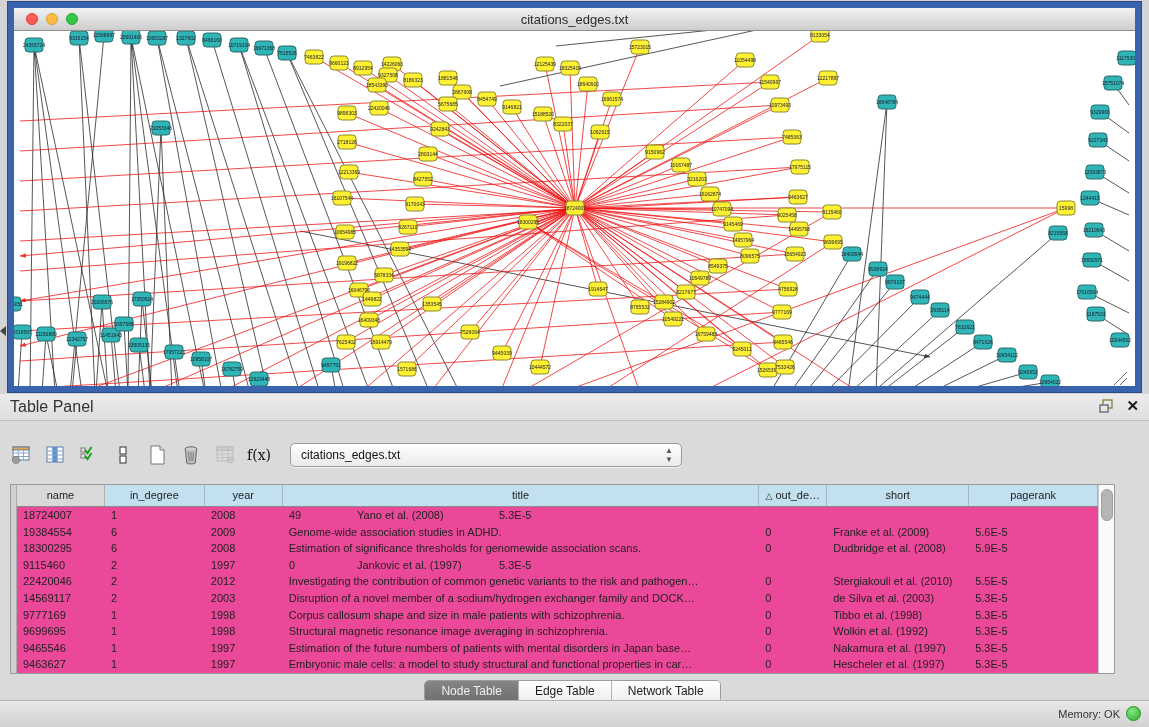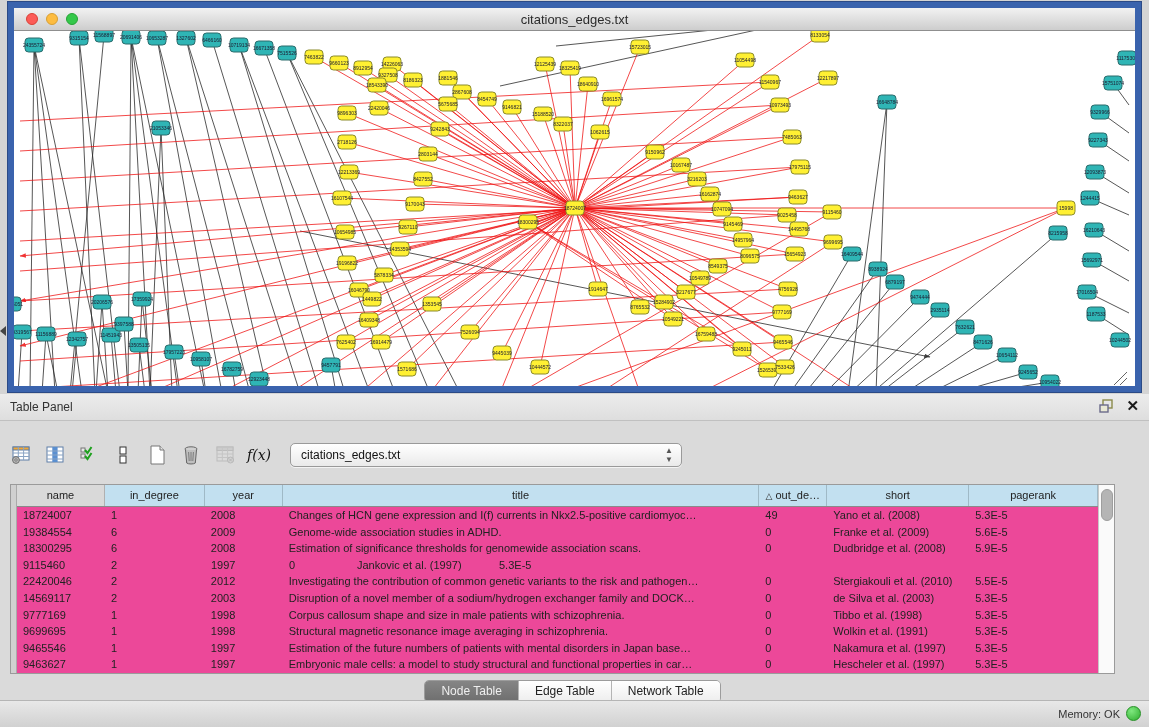--- a/index.html
+++ b/index.html
@@ -18,29 +18,29 @@
   #net-title{position:absolute;left:0;right:0;text-align:center;font-size:13px;color:#2b2b2b;}
   #net-canvas{position:absolute;left:0;top:23px;right:0;bottom:0;background:#ffffff;overflow:hidden;}
   #graph-svg{display:block;}
   #edge-marker{position:absolute;left:0;top:326px;width:0;height:0;
     border-top:5px solid transparent;border-bottom:5px solid transparent;border-right:6px solid #444;}
 
   
   #table-panel{position:absolute;left:0;top:394px;width:1149px;height:306px;background:#dadada;}
   #tp-header{position:relative;height:26px;background:linear-gradient(#ececec,#dedede);
     border-bottom:1px solid #c0c0c0;display:flex;align-items:center;}
-  #tp-title{font-size:12px;color:#333;margin-left:10px;}
+  #tp-title{font-size:16px;color:#333;margin-left:10px;}
   #tp-hdr-icons{position:absolute;right:10px;top:3px;display:flex;align-items:center;gap:10px;}
   #tp-float{width:18px;height:18px;}
   #tp-close{font-size:15px;font-weight:bold;color:#1a1a1a;cursor:default;line-height:18px;}
 
   #tp-toolbar{position:absolute;left:8px;top:46px;height:30px;display:flex;align-items:center;}
   .tbtn{width:26px;height:24px;margin-right:8px;display:flex;align-items:center;justify-content:center;}
   .tbtn.disabled{opacity:.45;}
-  #fx-btn{font-family:"DejaVu Serif",serif;font-style:italic;font-size:14px;color:#111;margin-right:18px;}
+  #fx-btn{font-family:"DejaVu Serif",serif;font-size:14px;color:#111;margin-right:18px;}
   #tp-dropdown{position:relative;width:390px;height:22px;border:1px solid #9a9a9a;border-radius:5px;
     background:linear-gradient(#ffffff,#eaeaea);display:flex;align-items:center;font-size:12px;color:#111;
     box-shadow:0 1px 0 rgba(255,255,255,.7);}
   #tp-dropdown .val{margin-left:10px;}
   #tp-dropdown .arrows{position:absolute;right:8px;top:2px;font-size:8px;color:#555;line-height:9px;text-align:center;}
 
   #tp-table{position:absolute;left:10px;top:90px;width:1103px;height:188px;background:#ec4899;
     border:1px solid #9a9a9a;display:flex;}
   #tbl-gutter{width:5px;background:#d0d0d0;border-right:1px solid #aaa;}
   #tbl-main{flex:1;overflow:hidden;}
@@ -892,21 +892,20 @@
             <div class="th" style="width: 477px;">title</div>
             <div class="th" style="width: 68px;"><span class="sort">△</span>out_de…</div>
             <div class="th" style="width: 142px;">short</div>
             <div class="th" style="width: 129px;">pagerank</div>
           </div>
         <div id="tbl-body">
             <div class="tr">
               <div class="td" style="width: 88px;">18724007</div>
               <div class="td" style="width: 100px;">1</div>
               <div class="td" style="width: 78px;">2008</div>
-              <div class="td" style="width: 477px;">Changes of HCN gene expression and I(f) currents in Nkx2.5-positive cardiomyoc…</div>
               <div class="td" style="width: 68px;">49</div>
               <div class="td" style="width: 142px;">Yano et al. (2008)</div>
               <div class="td" style="width: 129px;">5.3E-5</div>
             </div>
             <div class="tr">
               <div class="td" style="width: 88px;">19384554</div>
               <div class="td" style="width: 100px;">6</div>
               <div class="td" style="width: 78px;">2009</div>
               <div class="td" style="width: 477px;">Genome-wide association studies in ADHD.</div>
               <div class="td" style="width: 68px;">0</div>
@@ -956,21 +955,21 @@
               <div class="td" style="width: 68px;">0</div>
               <div class="td" style="width: 142px;">Tibbo et al. (1998)</div>
               <div class="td" style="width: 129px;">5.3E-5</div>
             </div>
             <div class="tr">
               <div class="td" style="width: 88px;">9699695</div>
               <div class="td" style="width: 100px;">1</div>
               <div class="td" style="width: 78px;">1998</div>
               <div class="td" style="width: 477px;">Structural magnetic resonance image averaging in schizophrenia.</div>
               <div class="td" style="width: 68px;">0</div>
-              <div class="td" style="width: 142px;">Wolkin et al. (1991)</div>
+              <div class="td" style="width: 142px;">Wolkin et al. (1992)</div>
               <div class="td" style="width: 129px;">5.3E-5</div>
             </div>
             <div class="tr">
               <div class="td" style="width: 88px;">9465546</div>
               <div class="td" style="width: 100px;">1</div>
               <div class="td" style="width: 78px;">1997</div>
               <div class="td" style="width: 477px;">Estimation of the future numbers of patients with mental disorders in Japan base…</div>
               <div class="td" style="width: 68px;">0</div>
               <div class="td" style="width: 142px;">Nakamura et al. (1997)</div>
               <div class="td" style="width: 129px;">5.3E-5</div>

